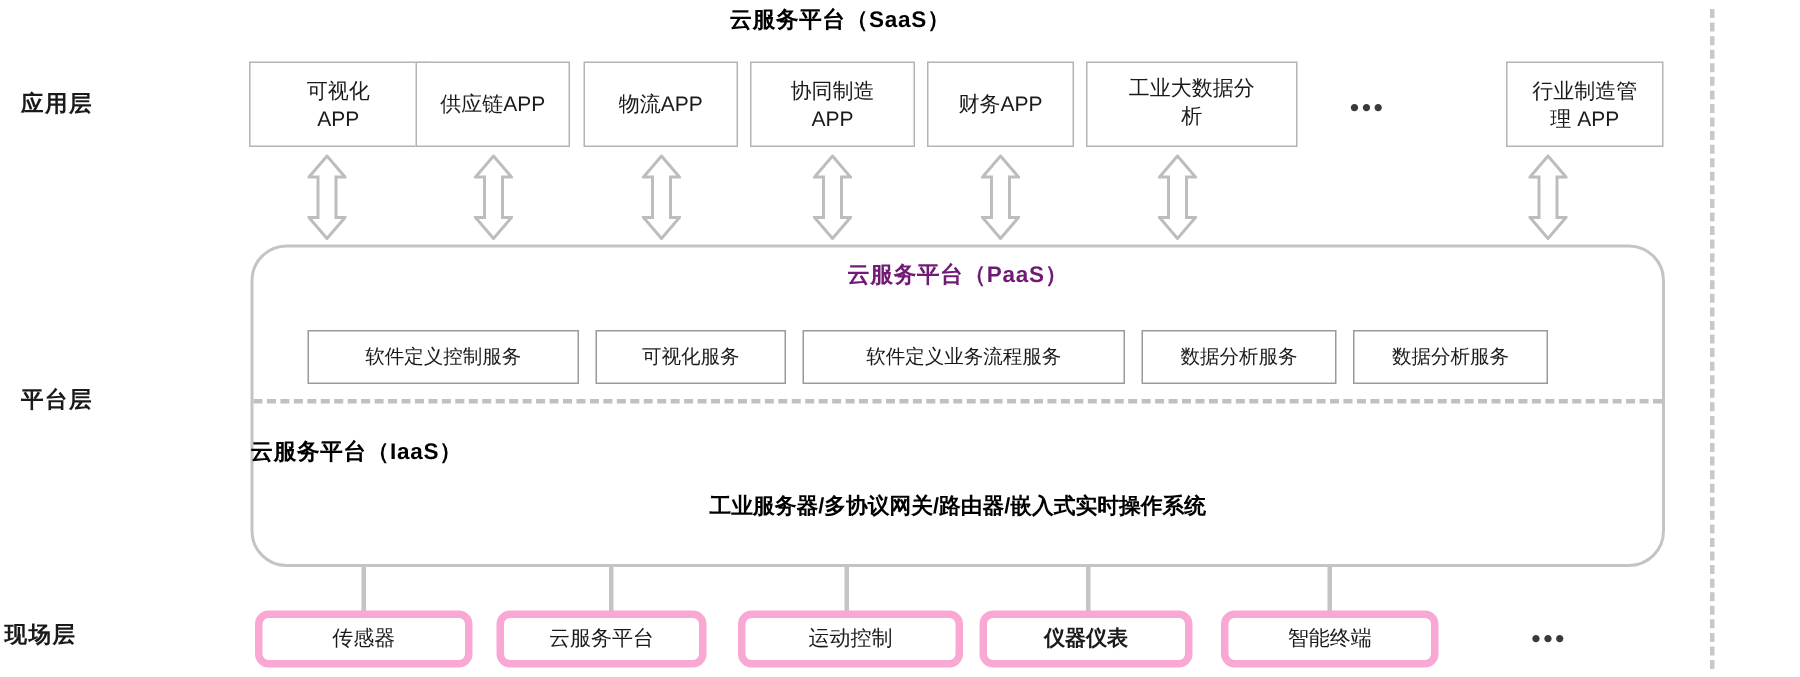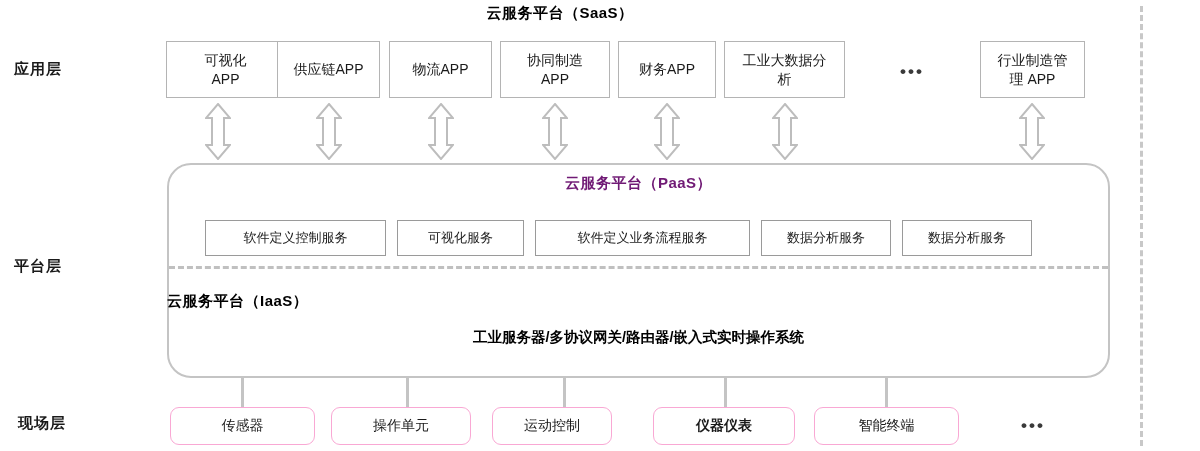--- a/index.html
+++ b/index.html
@@ -16,21 +16,21 @@
   .layer-label{
     position:absolute;
     font-size:15px;
     font-weight:700;
     color:#1a1a1a;
     letter-spacing:1px;
     white-space:nowrap;
   }
   #label-app{left:14px;top:60px;}
   #label-platform{left:14px;top:257px;}
-  #label-field{left:18px;top:414px;}
+  #label-field{left:3px;top:414px;}
 
   
   #saas-title{
     position:absolute;
     left:0;top:4px;width:1120px;
     text-align:center;
     font-size:15px;
     font-weight:700;
     color:#000;
     letter-spacing:.5px;
@@ -138,21 +138,21 @@
   
   .connector{
     position:absolute;
     top:378px;
     width:3px;height:30px;
     background:#c4c4c4;
   }
   .field-box{
     position:absolute;
     top:407px;height:38px;
-    border:1px solid #f9a8d4;
+    border:5px solid #f9a8d4;
     border-radius:9px;
     background:#fff;
     display:flex;
     align-items:center;
     justify-content:center;
     font-size:14px;
     color:#1a1a1a;
     box-sizing:border-box;
   }
 
@@ -185,22 +185,22 @@
   <div class="layer-label" id="label-app">应用层</div>
   <div class="layer-label" id="label-platform">平台层</div>
   <div class="layer-label" id="label-field">现场层</div>
 
   <div id="app-boxes">
       <div class="app-box" style="left: 166px; width: 119px;">可视化<br>APP</div>
       <div class="app-box" style="left: 277px; width: 103px;">供应链APP</div>
       <div class="app-box" style="left: 389px; width: 103px;">物流APP</div>
       <div class="app-box" style="left: 500px; width: 110px;">协同制造<br>APP</div>
       <div class="app-box" style="left: 618px; width: 98px;">财务APP</div>
-      <div class="app-box" style="left: 724px; width: 121px;">工业大数据分<br>析</div>
-      <div class="app-box" style="left: 980px; width: 105px;">行业制造管<br>理 APP</div>
+      <div class="app-box" style="left: 724px; width: 141px; font-family: Liberation Mono, monospace;">工业大数据分<br>析</div>
+      <div class="app-box" style="left: 1004px; width: 105px;">行业制造管<br>理 APP</div>
     </div>
 
   <div class="ellipsis" id="app-ellipsis">•••</div>
 
   <div id="arrow-group">
       <div class="arrow" style="left: 205px;"><svg viewBox="0 0 26 57" width="26" height="57">
           <polygon points="13,1 25,15 19,15 19,42 25,42 13,56 1,42 7,42 7,15 1,15" fill="#ffffff" stroke="#bdbdbd" stroke-width="2" stroke-linejoin="miter"></polygon>
         </svg></div>
       <div class="arrow" style="left: 316px;"><svg viewBox="0 0 26 57" width="26" height="57">
           <polygon points="13,1 25,15 19,15 19,42 25,42 13,56 1,42 7,42 7,15 1,15" fill="#ffffff" stroke="#bdbdbd" stroke-width="2" stroke-linejoin="miter"></polygon>
@@ -236,23 +236,23 @@
 
   <div id="paas-divider"></div>
 
   <div id="iaas-title">云服务平台（IaaS）</div>
   <div id="iaas-subtitle">工业服务器/多协议网关/路由器/嵌入式实时操作系统</div>
 
   <div id="field-group">
       <div class="connector" style="left: 241px;"></div>
       <div class="field-box" style="left: 170px; width: 145px;">传感器</div>
       <div class="connector" style="left: 406px;"></div>
-      <div class="field-box" style="left: 331px; width: 140px;">操作单元</div>
+      <div class="field-box" style="left: 331px; width: 140px;">云服务平台</div>
       <div class="connector" style="left: 563px;"></div>
-      <div class="field-box" style="left: 492px; width: 120px;">运动控制</div>
+      <div class="field-box" style="left: 492px; width: 150px;">运动控制</div>
       <div class="connector" style="left: 724px;"></div>
       <div class="field-box" style="left: 653px; width: 142px; font-weight: bold;">仪器仪表</div>
       <div class="connector" style="left: 885px;"></div>
       <div class="field-box" style="left: 814px; width: 145px;">智能终端</div>
     </div>
 
   <div class="ellipsis" id="field-ellipsis">•••</div>
 
   <div id="security-dashed"></div>
 

